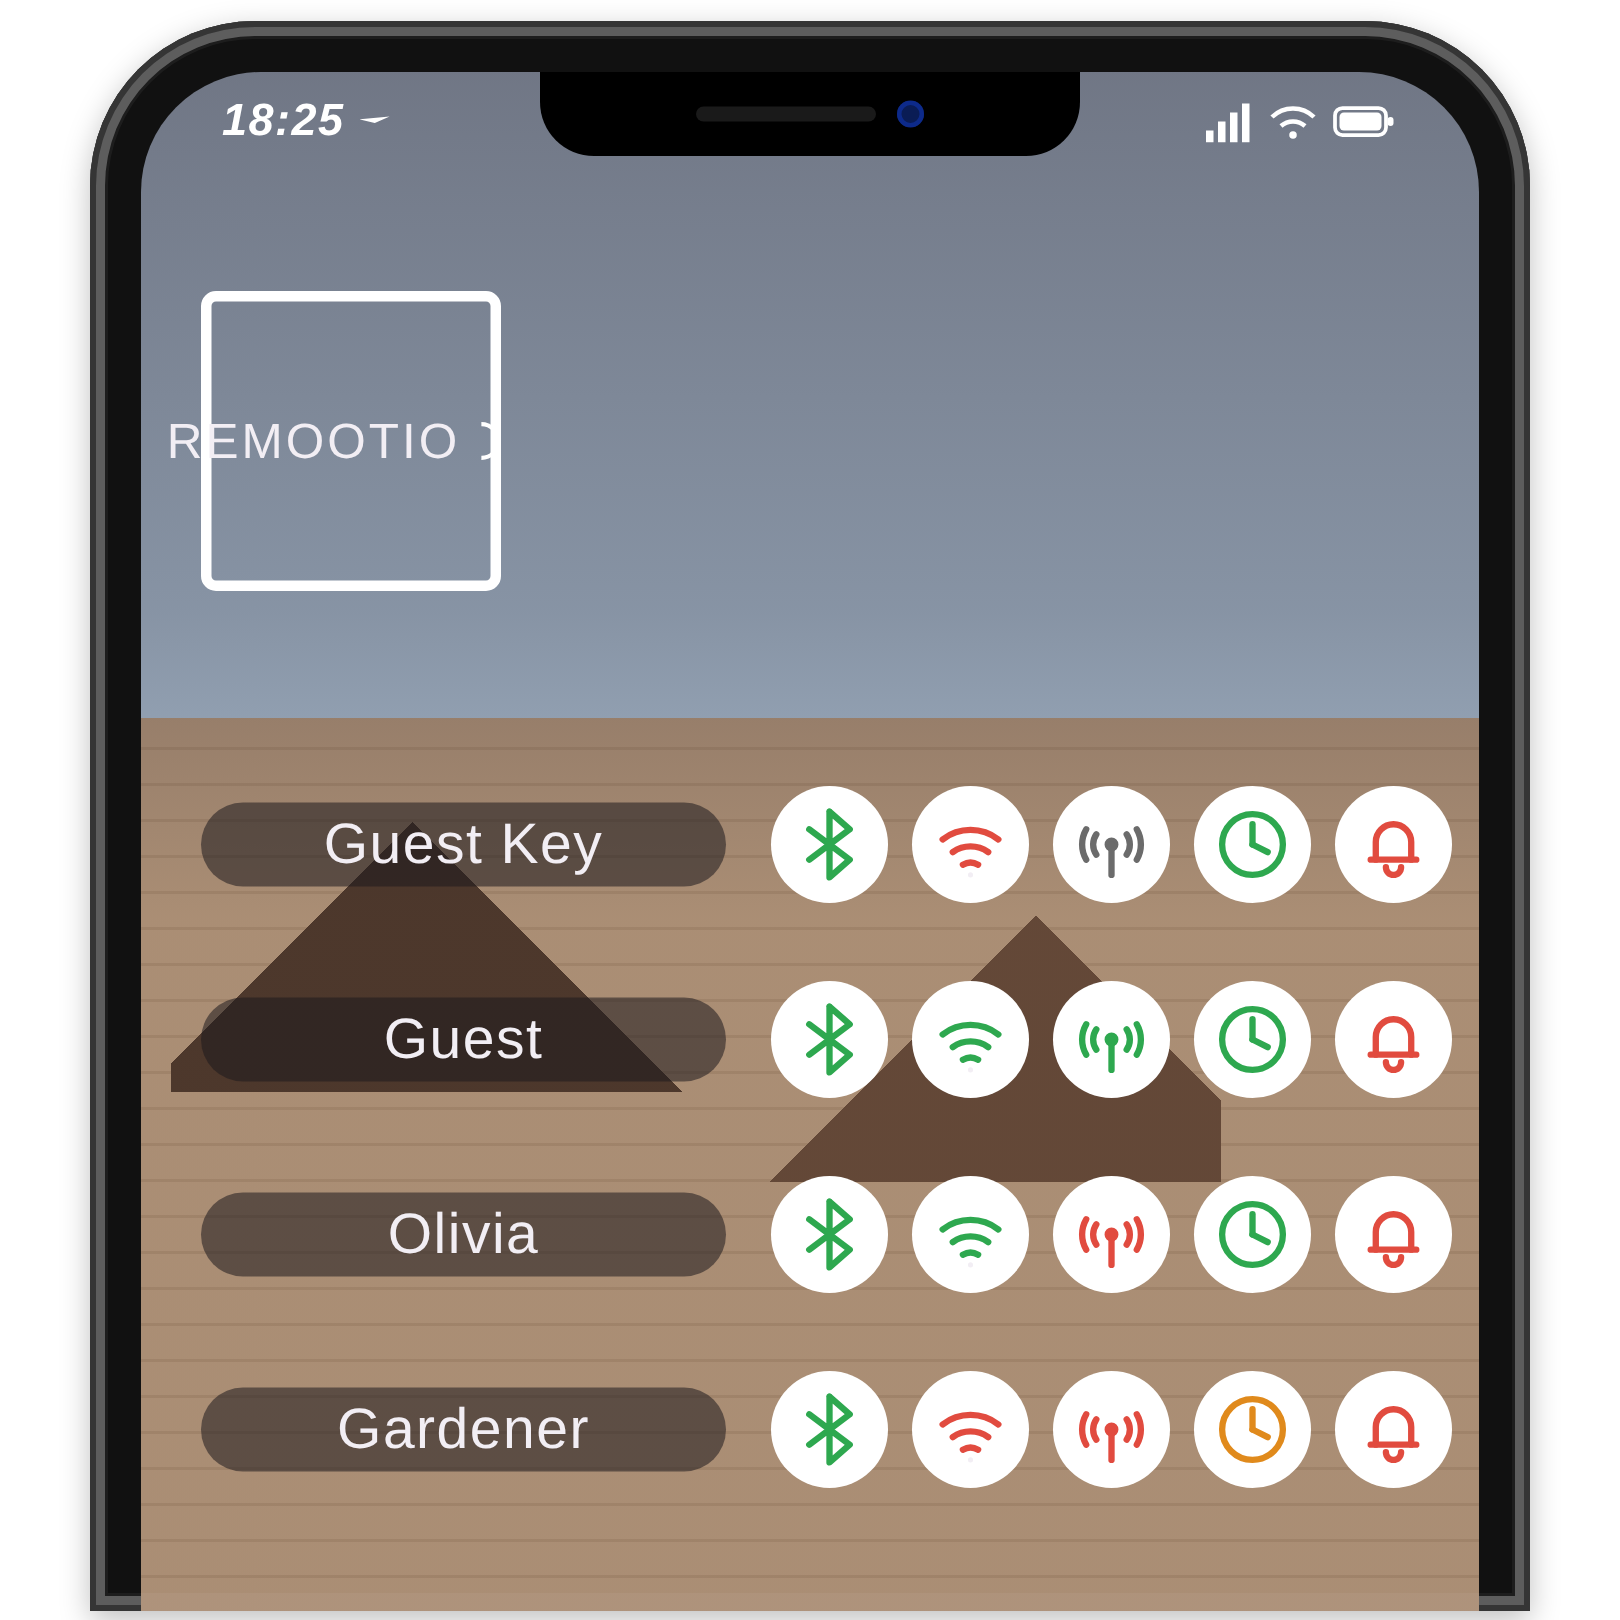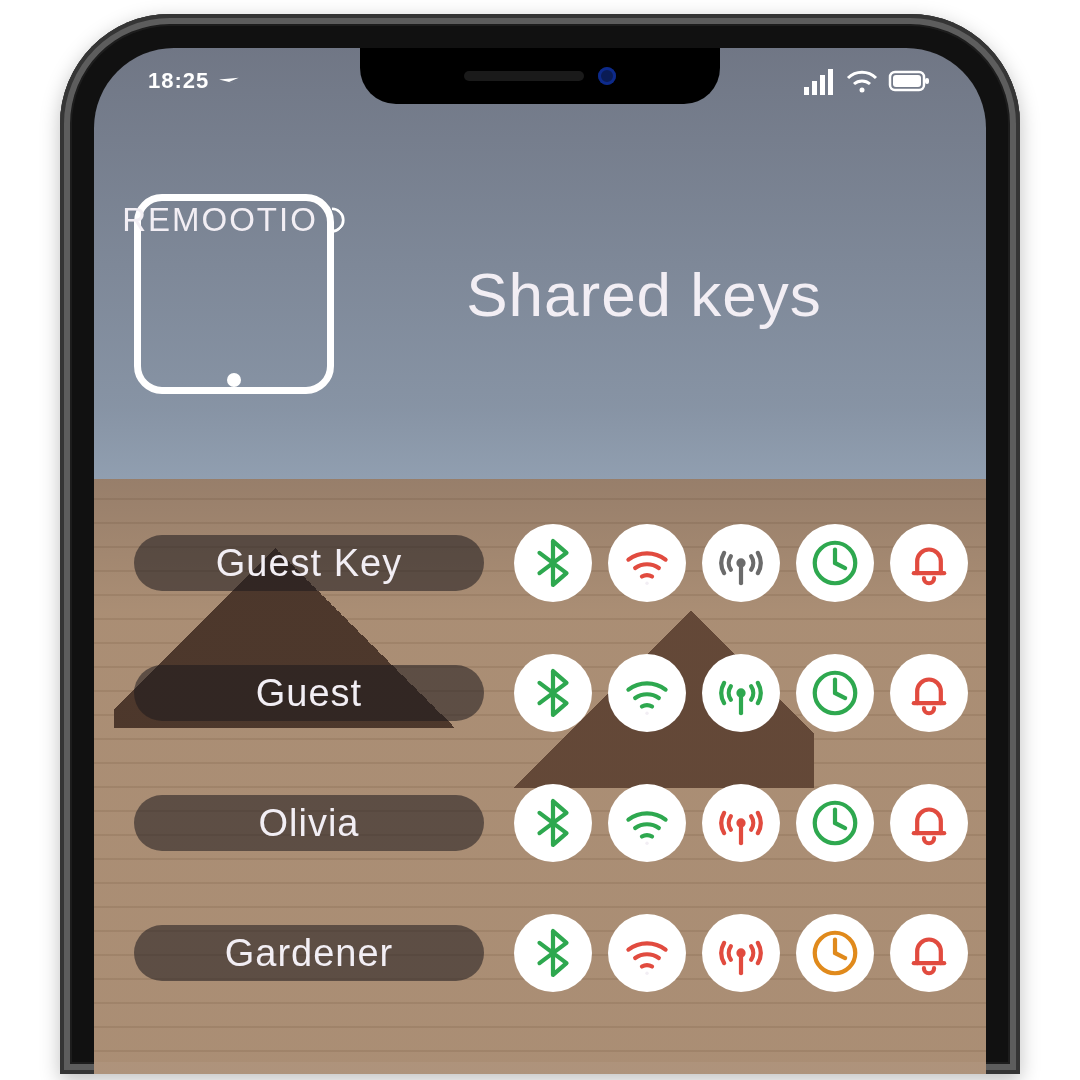--- a/index.html
+++ b/index.html
@@ -65,42 +65,42 @@
   .speaker { width:120px; height:10px; border-radius:6px; background:#1a1a1a; }
   .cam { width:18px; height:18px; border-radius:50%; background:#0a1c55; box-shadow: inset 0 0 0 3px #0d2a8a; }
 
   
   .statusbar {
     position:absolute; top:10px; left:0; right:0;
     height:46px;
     display:flex; justify-content:space-between; align-items:center;
     padding: 0 54px;
     color:#fff; font-family: -apple-system, "Helvetica Neue", Arial, sans-serif;
-    font-size:22px; font-weight:600; letter-spacing:1px;
+    font-size:30px; font-weight:600; letter-spacing:1px;font-style:italic;
   }
   .sb-left { display:flex; align-items:center; gap:10px; }
   .sb-right { display:flex; align-items:center; gap:10px; }
   .sb-icon { display:inline-flex; }
 
   
   .content {
     position:absolute; top:120px; left:0; right:0; bottom:0;
     padding: 0 40px;
     color:#f2eef4;
     font-family: "Futura", "Century Gothic", "Trebuchet MS", sans-serif;
   }
 
   .header {
     display:flex; align-items:center; gap:48px;
     margin-top: 26px;
   }
   .logo-box {
     width:200px; height:200px;
-    border:7px solid #fff; border-radius:28px;
-    display:flex; flex-direction:column; align-items:center; justify-content:space-between;
+    border:7px solid #fff; border-radius:10px;
+    display:flex; flex-direction:row; align-items:center; justify-content:center;
     gap:22px;
   }
   .logo-text {
     font-size:33px; letter-spacing:2px; font-weight:400;
     display:flex; align-items:center; gap:4px;
   }
   .logo-text::after {
     content:"";
     display:inline-block;
     width:22px; height:22px;
@@ -234,21 +234,20 @@
           </span>
         </div>
       </div>
 
       <div class="content">
         <div class="header">
           <div class="logo-box">
             <span class="logo-text">REMOOTIO</span>
             <span class="logo-dot"></span>
           </div>
-          <div class="page-title">Shared keys</div>
         </div>
 
         <div class="key-list" id="key-list">
 
         <div class="key-row">
               <div class="key-name">Guest Key</div>
               <div class="icons">
                 <span class="ico">
                   <svg viewBox="0 0 64 64" class="c-green">
                     <use href="#i-bt"></use>

